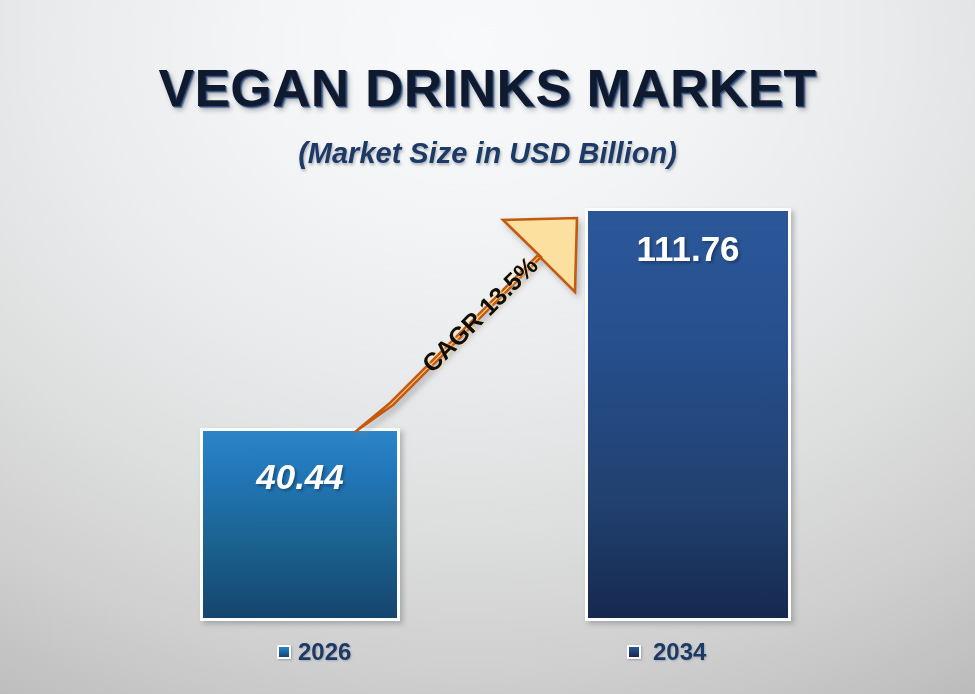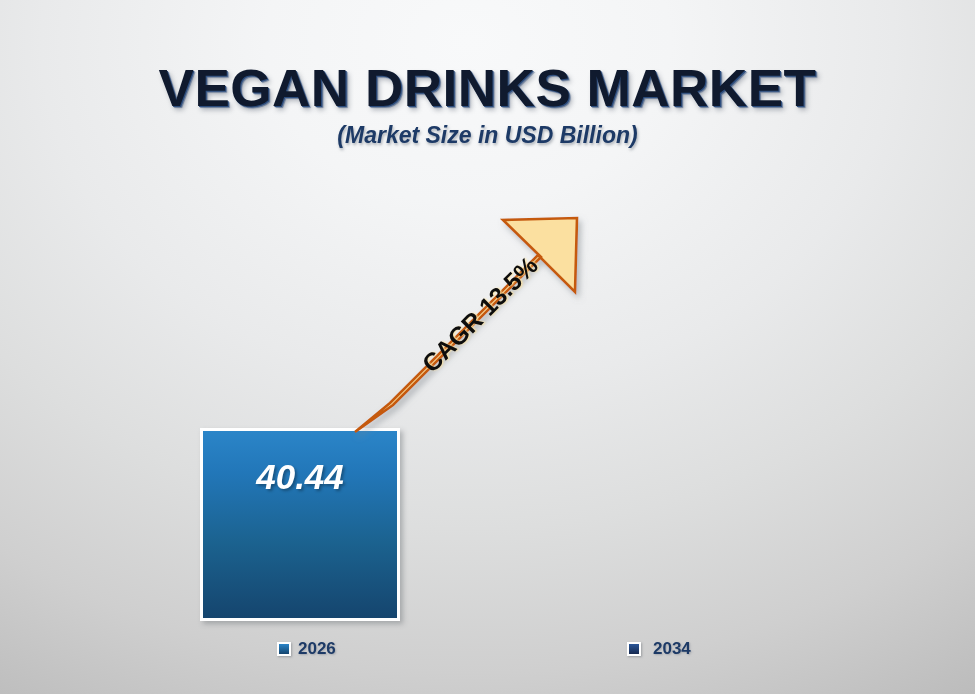--- a/index.html
+++ b/index.html
@@ -45,23 +45,23 @@
     color: #101a2e;
     text-shadow:
       1px 1px 0 #2c4d7e,
       2px 2px 1px rgba(40,70,115,0.55),
       3px 4px 5px rgba(90,100,115,0.45);
     line-height: 1.0;
     transform: scaleX(1.02);
     white-space: nowrap;
   }
   #chart-subtitle {
-    margin-top: 8px;
+    margin-top: 23px;
     font-family: "Liberation Sans", sans-serif;
-    font-size: 23px;
+    font-size: 29px;
     font-weight: bold;
     font-style: italic;
     color: #1d3a66;
     text-shadow: 1px 2px 3px rgba(110,118,130,0.55);
     white-space: nowrap;
   }
 
   
   .bar {
     position: absolute;
@@ -133,41 +133,44 @@
   #legend-2034 { left: 627px; top: 640px; gap: 12px; }
   .legend-swatch {
     width: 14px;
     height: 14px;
     box-sizing: border-box;
     border: 2px solid #ffffff;
     box-shadow: 1px 1px 2px rgba(120,125,130,0.6);
   }
   .legend-label {
     font-family: "Liberation Sans", sans-serif;
-    font-size: 17px;
+    font-size: 24px;
     font-weight: bold;
     color: #1d3a66;
     text-shadow: 1px 1px 2px rgba(130,135,145,0.55);
     line-height: 1;
   }
 </style>
 </head>
 <body>
 
 <div id="canvas">
 
   <div id="title-block">
     <div id="chart-title">VEGAN DRINKS MARKET</div>
     <div id="chart-subtitle">(Market Size in USD Billion)</div>
   </div>
 
   <div class="bar" id="bar-2026">
     <div class="bar-value">40.44</div>
   </div>
 
+  <div class="bar" id="bar-2034">
+    <div class="bar-value">111.76</div>
+  </div>
 
   <svg id="cagr-arrow" viewBox="0 0 250 250">
     <defs>
       <filter id="arrow-shadow" x="-25%" y="-25%" width="160%" height="160%">
         <feDropShadow dx="3" dy="4" stdDeviation="3" flood-color="#7d8288" flood-opacity="0.5"></feDropShadow>
       </filter>
     </defs>
     <polygon points="13,236 51,209 199,61 161,24 235,22 233,96 196,59 48,207" fill="#fbe0a0" stroke="#c55a11" stroke-width="2.6" stroke-linejoin="miter" filter="url(#arrow-shadow)"></polygon>
   </svg>
 

